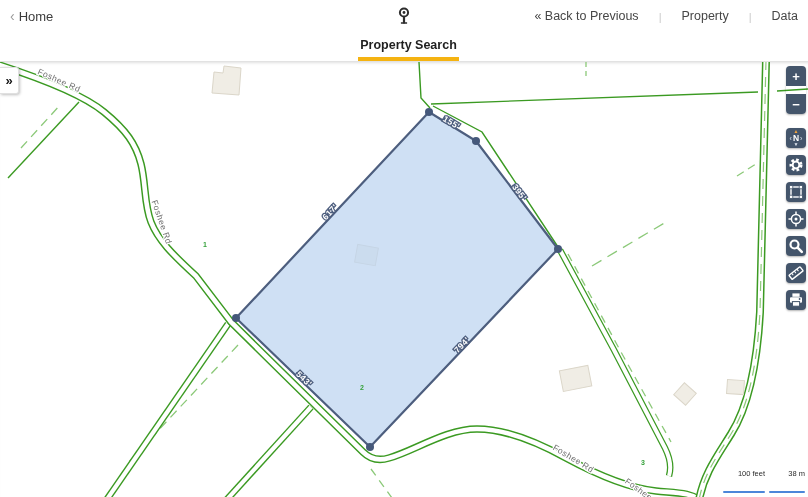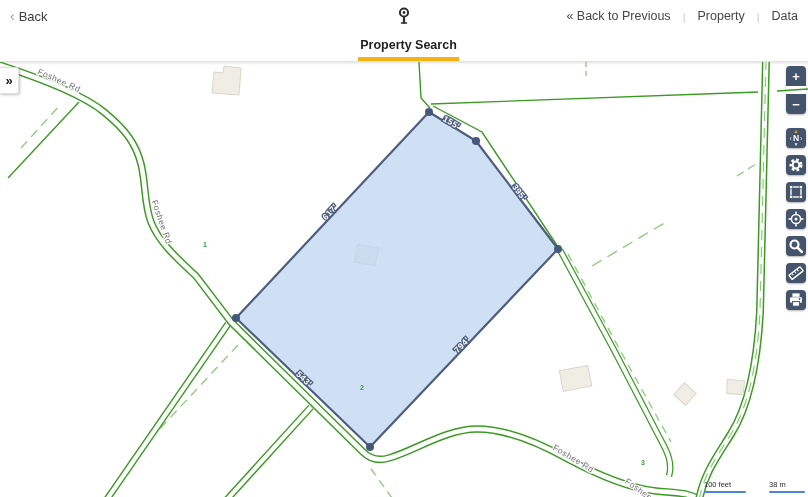--- a/index.html
+++ b/index.html
@@ -16,21 +16,21 @@
     display:flex; align-items:flex-start; gap:4px; }
   .logo svg { margin-top:3px; }
   .logo-text { position:relative; font-family:"Liberation Serif", serif;
     font-weight:bold; font-size:18px; color:#2d2d2d; white-space:nowrap; line-height:20px; }
   .logo-text .accent { color:#F0A41C; }
   .logo-text sup { font-size:7px; color:#2d2d2d; }
   .logo-text .tag { position:absolute; right:0; bottom:-6px; font-size:6px;
     font-family:"Liberation Sans",sans-serif; font-weight:normal; color:#999;
     letter-spacing:.2px; }
   nav { position:absolute; right:10px; top:9px; display:flex; align-items:flex-end;
-    gap:12px; font-size:12.5px; color:#464646; }
+    gap:20px; font-size:12.5px; color:#464646; }
   nav a { color:#464646; text-decoration:none; cursor:pointer; }
   nav .sep { color:#c9c9c9; font-size:11px; }
 
   
   .tabs { height:29px; display:flex; justify-content:center; gap:26px; background:#fff; }
   .tab { font-size:12.5px; font-weight:bold; color:#1f1f1f; padding:6px 2px 4px;
     cursor:pointer; border-bottom:4px solid transparent; }
   .tab.active { border-bottom-color:#F5B311;margin-left:9px; }
 
   
@@ -59,21 +59,21 @@
   .glyph { font-size:13px; font-weight:bold; line-height:1; }
   .compass { display:flex; flex-direction:column; align-items:center; line-height:1; }
   .compass .c-up { color:#F2A33C; font-size:5px; }
   .compass .c-mid { display:flex; align-items:center; gap:1px; }
   .compass .c-mid .arr { font-size:7px; color:#dfe6ef; }
   .compass .c-n { font-size:8.5px; font-weight:bold; }
   .compass .c-down { color:#dfe6ef; font-size:5px; }
 
   
   .scalebar { position:absolute; right:3px; bottom:4px; display:flex; gap:4px; }
-  .seg { display:flex; flex-direction:column; align-items:flex-start; gap:2px;margin-left:19px; }
+  .seg { display:flex; flex-direction:column; align-items:flex-end; gap:13px; }
   .seg span { font-size:7.5px; color:#2b2b2b; white-space:nowrap; }
   .seg .bar { width:100%; height:2.5px; background:#4C86D9; border-radius:1px; }
 
   
   .rl { font-family:"Liberation Sans",sans-serif; font-size:8.5px; fill:#6f6f6f;
     stroke:#ffffff; stroke-width:2.4px; paint-order:stroke; letter-spacing:.5px;
     text-anchor:middle; }
   .el { font-family:"Liberation Sans",sans-serif; font-size:8.5px; font-weight:bold;
     fill:#ffffff; stroke:#4D5E7E; stroke-width:2.6px; paint-order:stroke;
     letter-spacing:.4px; text-anchor:middle; }
@@ -81,21 +81,21 @@
     fill:#35A13A; text-anchor:middle; }
 </style>
 </head>
 <body>
 
 <div class="app">
 
   <header>
     <div class="home">
       <span class="chev">‹</span>
-      <span>Back</span>
+      <span>Home</span>
     </div>
     <div class="logo">
       <svg width="13" height="19" viewBox="0 0 13 19">
         <circle cx="6.5" cy="5.5" r="4.1" fill="none" stroke="#2d2d2d" stroke-width="2"></circle>
         <circle cx="6.5" cy="5.5" r="1.4" fill="#2d2d2d"></circle>
         <line x1="6.5" y1="9.6" x2="6.5" y2="16.5" stroke="#2d2d2d" stroke-width="2.2"></line>
         <line x1="3.4" y1="16" x2="9.6" y2="16" stroke="#2d2d2d" stroke-width="1.6"></line>
       </svg>
     </div>
     <nav>

